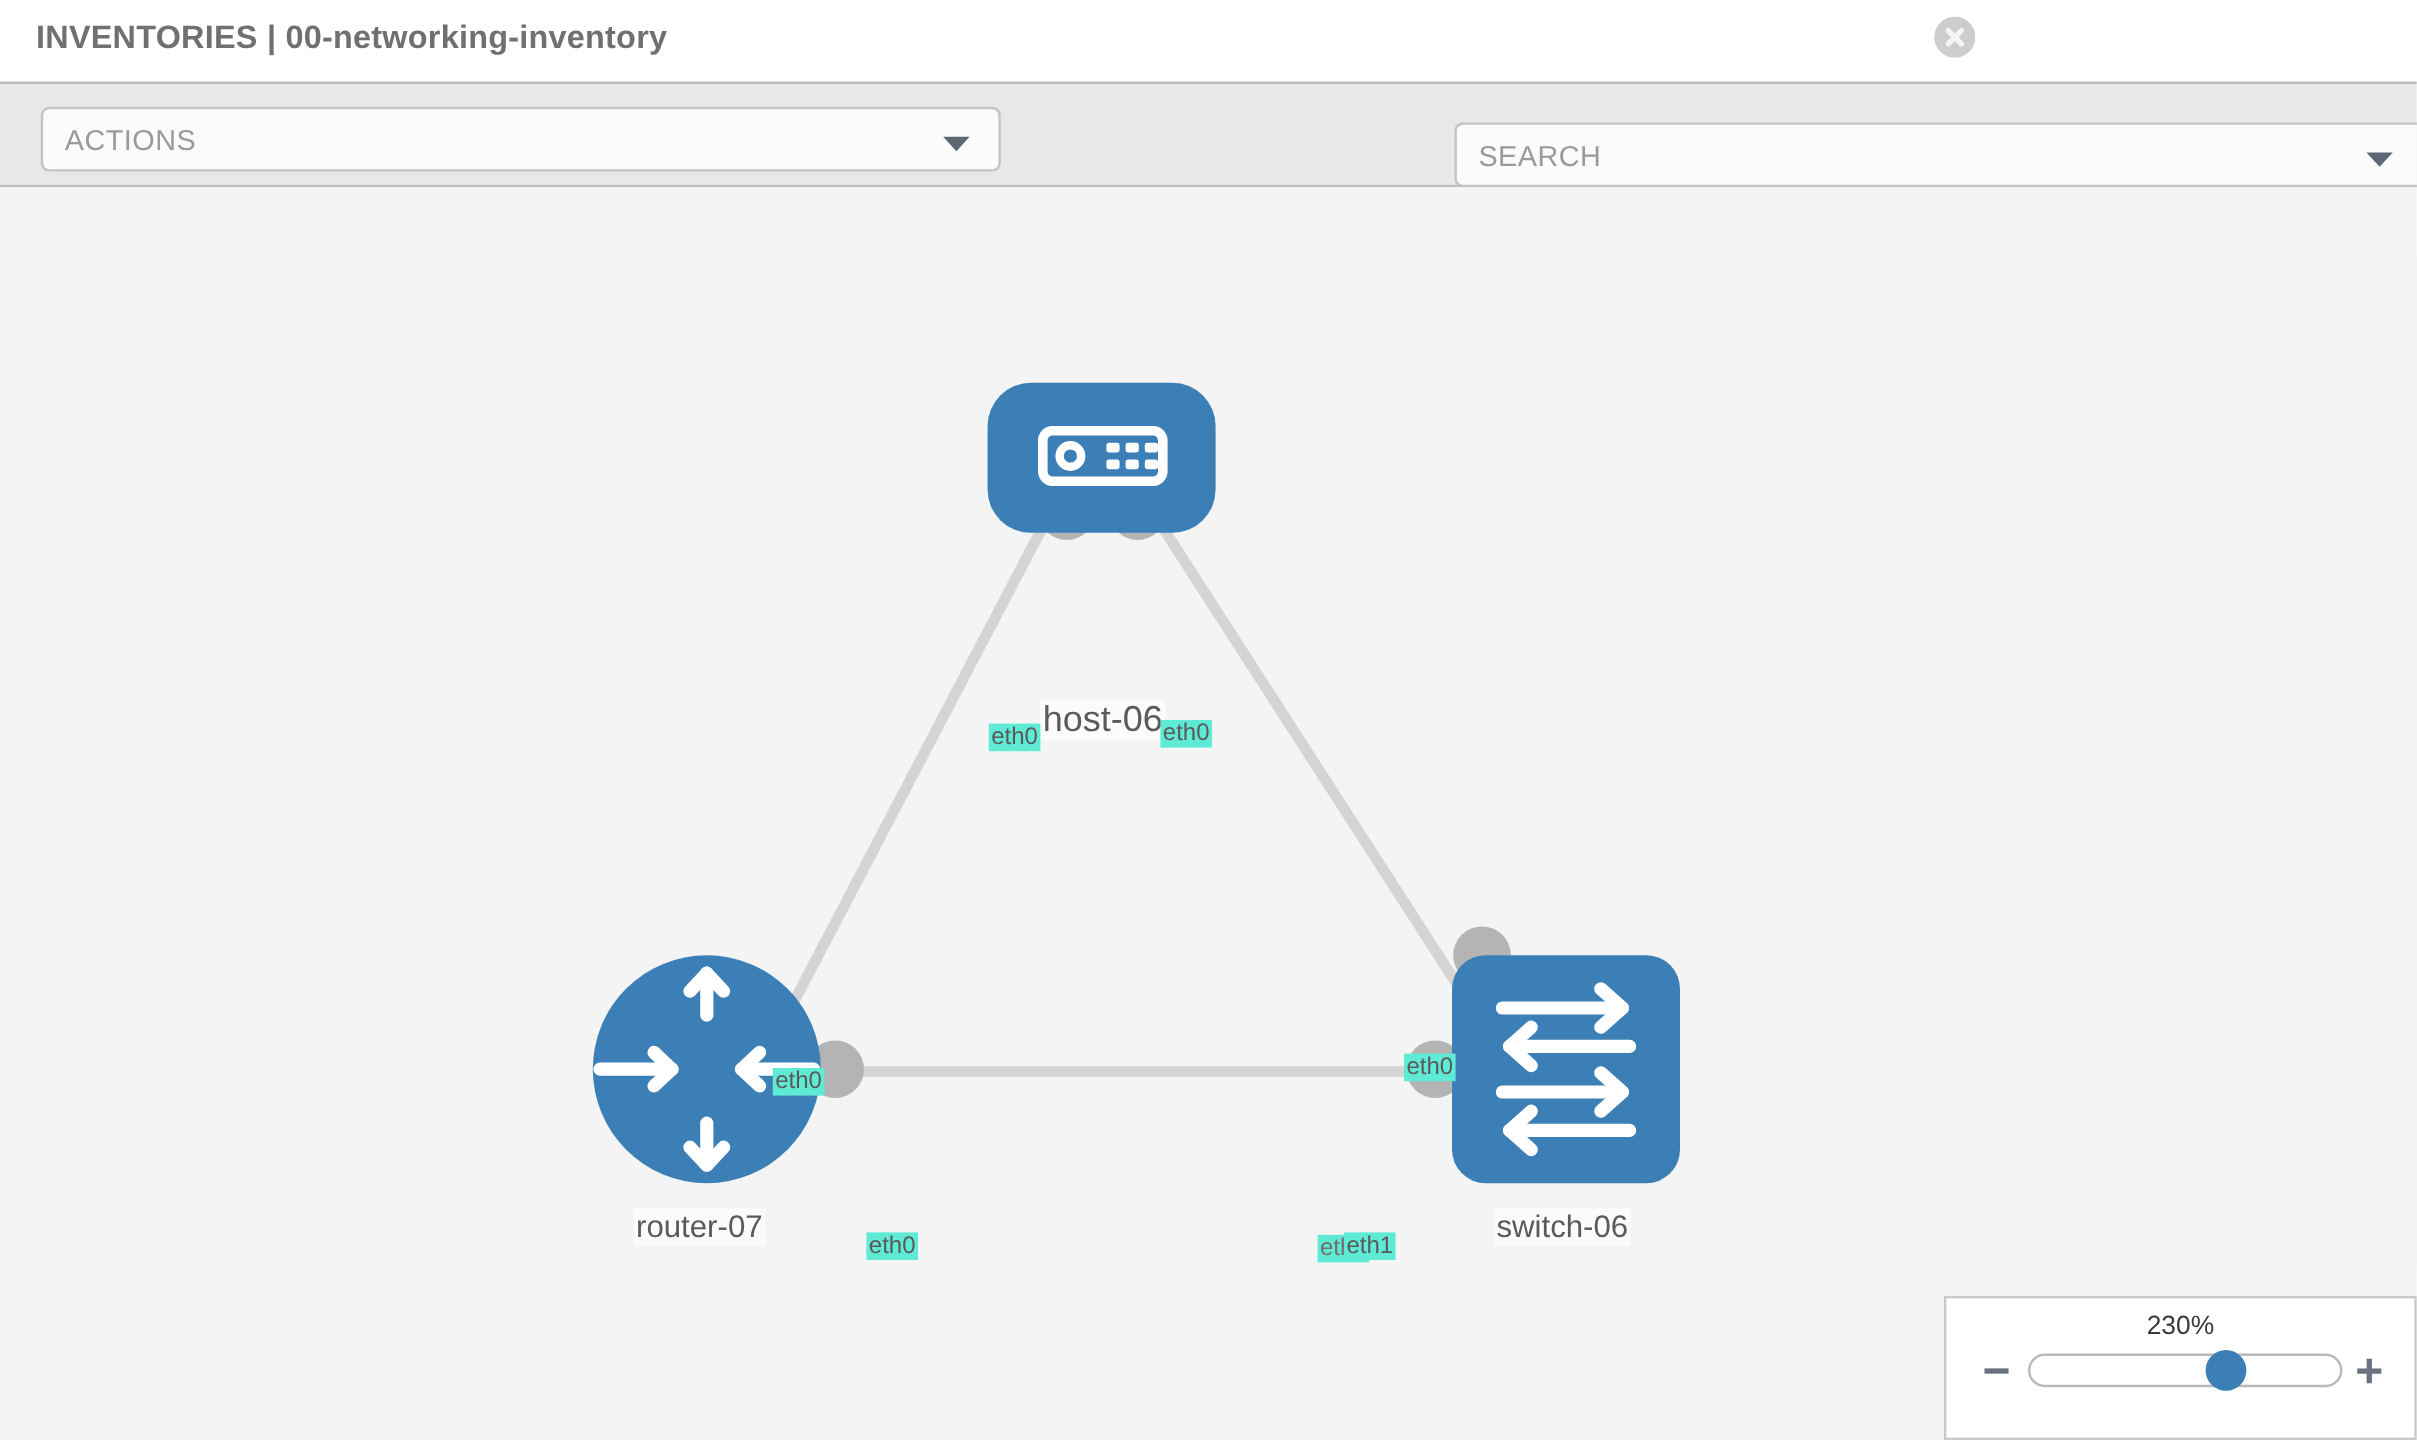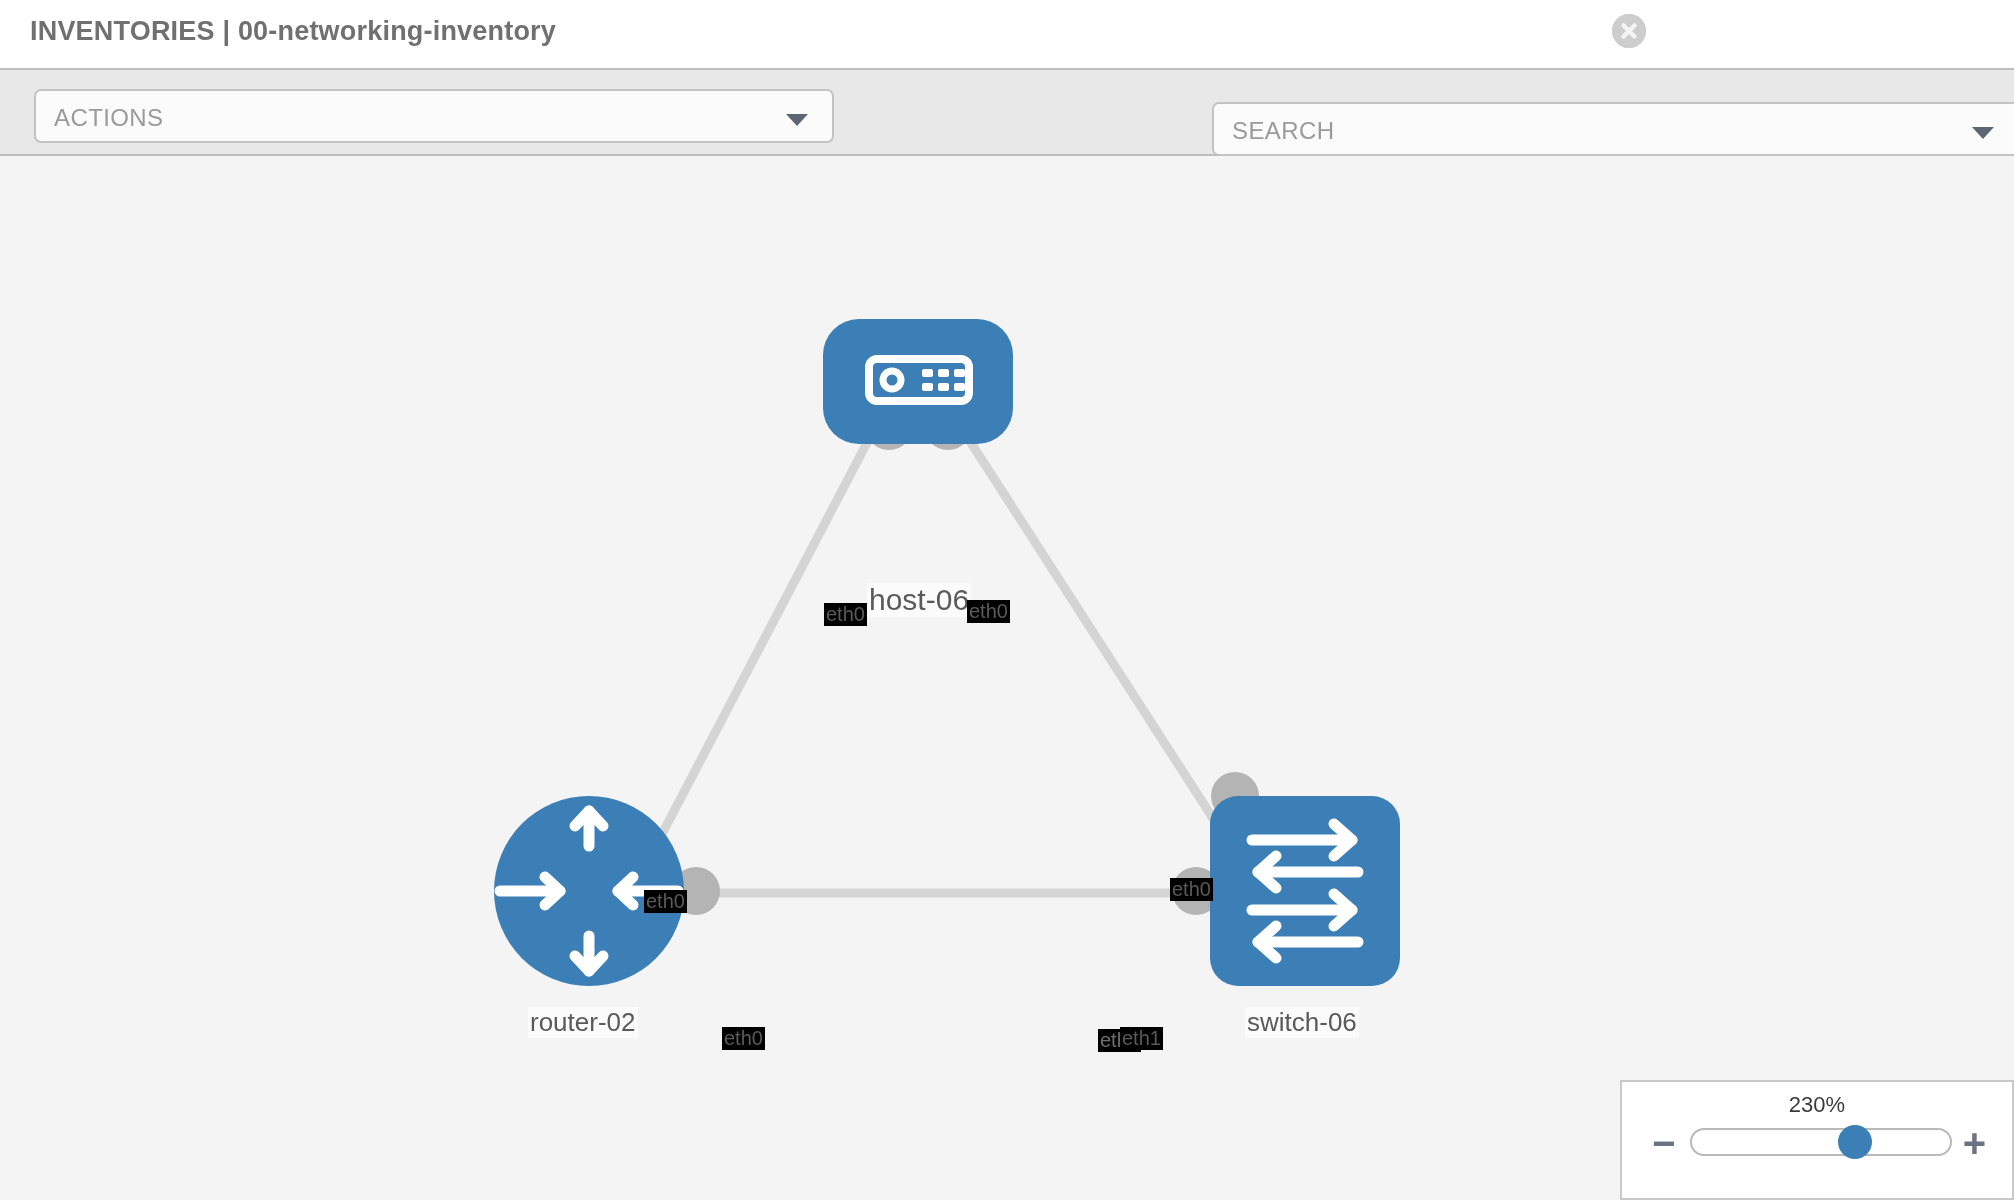--- a/index.html
+++ b/index.html
@@ -138,21 +138,21 @@
     font-size: 26px;
     color: #5a5a5a;
     background: #fbfbfb;
     white-space: nowrap;
     padding: 0 2px;
   }
   .iface-label {
     position: absolute;
     font-size: 20px;
     color: #5a5a5a;
-    background: #000000;
+    background: #5eead4;
     white-space: nowrap;
     padding: 0 2px;
   }
 
   
   .zoom-panel {
     position: absolute;
     left: 1620px;
     top: 1080px;
     width: 394px;
@@ -318,21 +318,21 @@
           <line x1="1252" y1="754" x2="1352" y2="754"></line>
           <polyline points="1334,738 1352,754 1334,770"></polyline>
 
           <line x1="1358" y1="786" x2="1258" y2="786"></line>
           <polyline points="1276,770 1258,786 1276,802"></polyline>
         </g>
       </g>
     </svg>
 
     <div class="node-label" style="left:867px; top:427px; font-size:30px;">host-06</div>
-    <div class="node-label" style="left:528px; top:851px;">router-02</div>
+    <div class="node-label" style="left:528px; top:851px;">router-07</div>
     <div class="node-label" style="left:1245px; top:851px;">switch-06</div>
 
     <div class="iface-label" style="left:824px; top:447px;">eth0</div>
     <div class="iface-label" style="left:967px; top:444px;">eth0</div>
 
     <div class="iface-label" style="left:644px; top:734px;">eth0</div>
     <div class="iface-label" style="left:1170px; top:722px;">eth0</div>
 
     <div class="iface-label" style="left:722px; top:871px;">eth0</div>
     <div class="iface-label" style="left:1098px; top:873px; color:#6f6f6f;">eth0</div>

